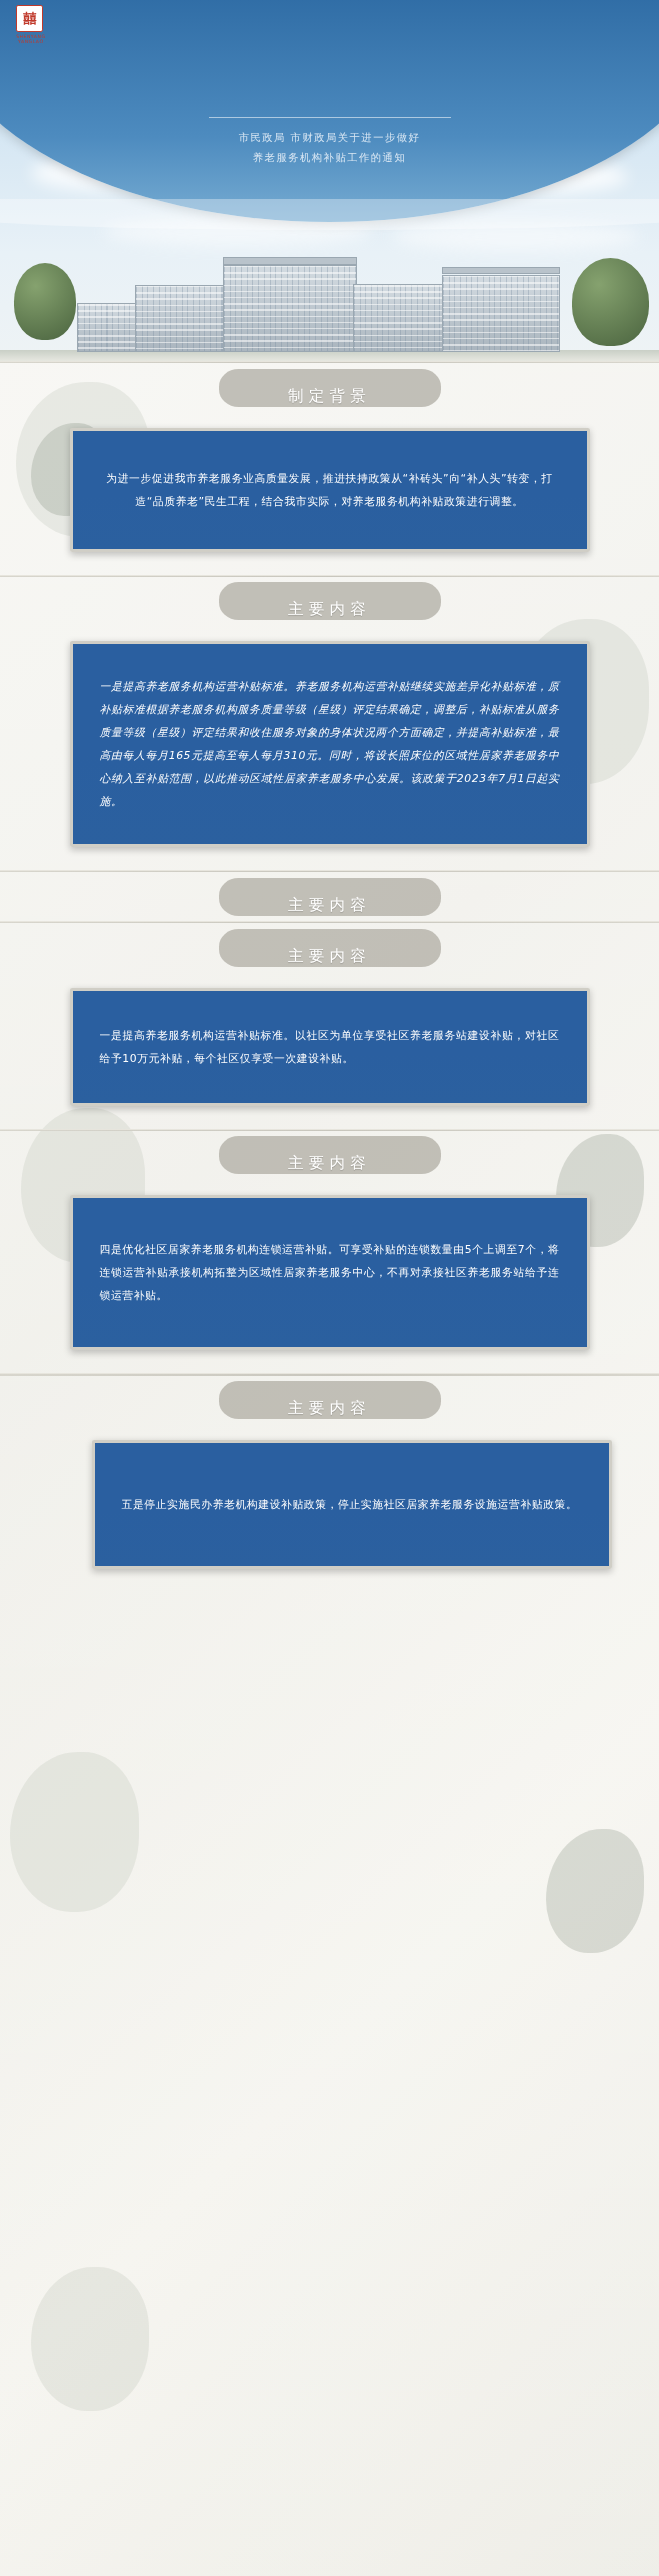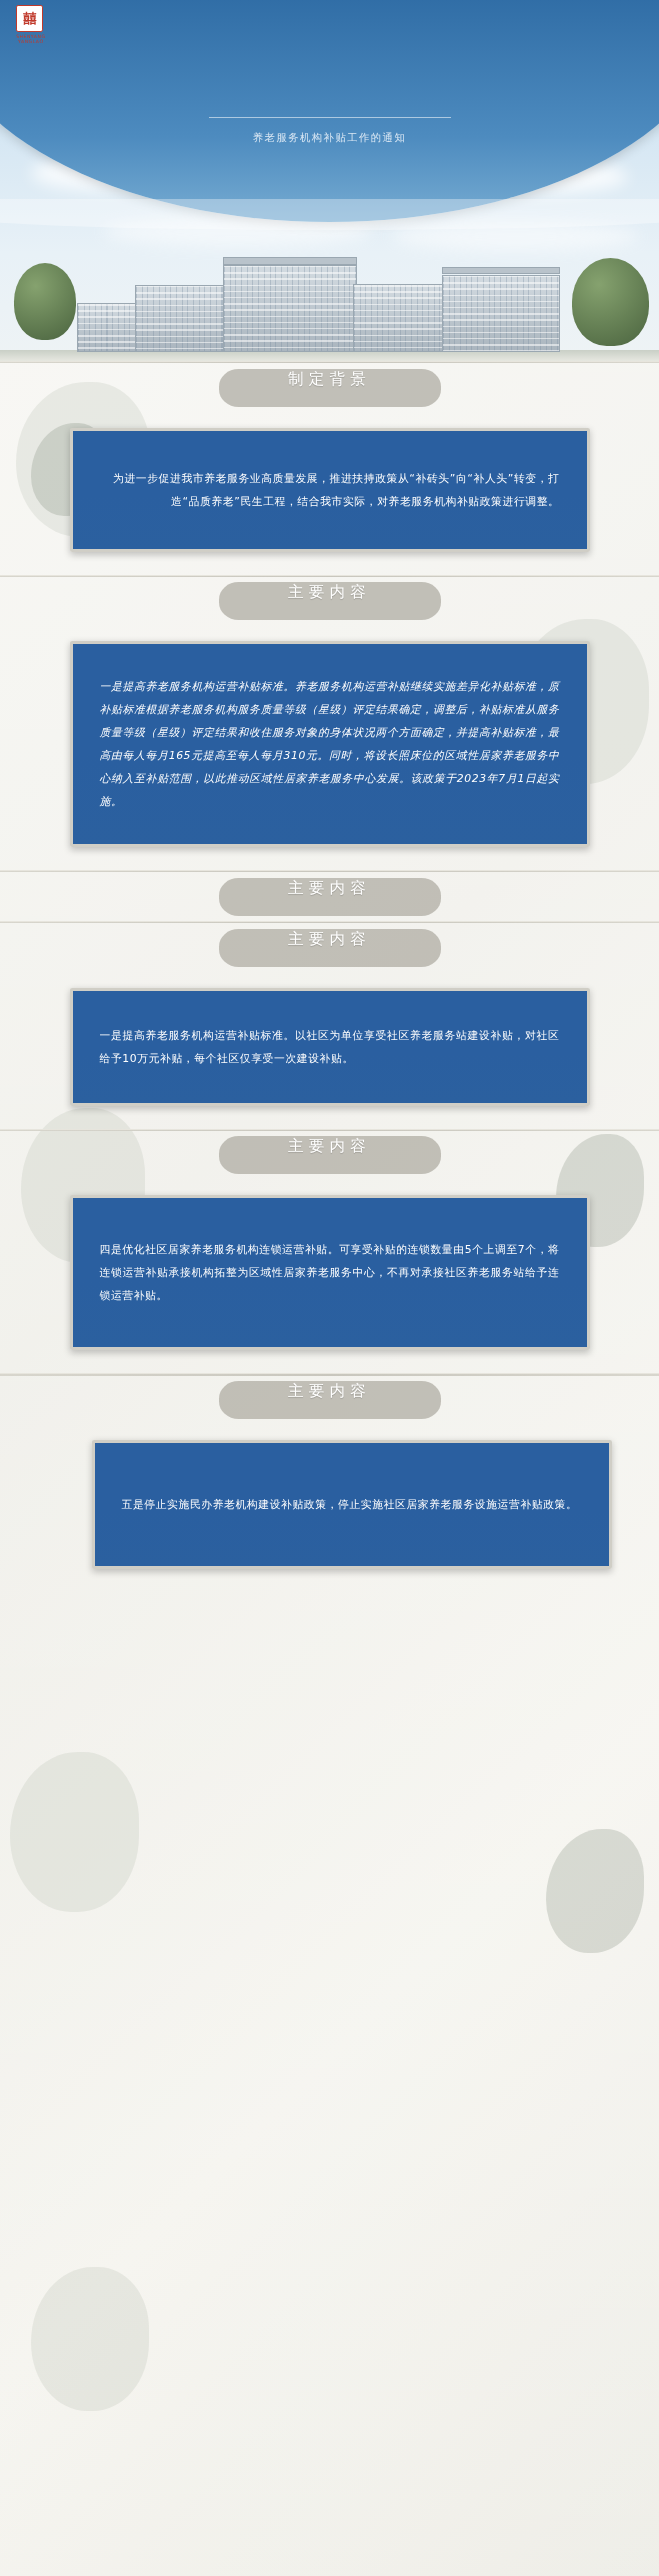--- a/index.html
+++ b/index.html
@@ -197,21 +197,21 @@
     display: flex;
     align-items: center;
     justify-content: center;
   }
   .band-plate {
     width: 222px;
     height: 38px;
     background: rgba(178,176,167,0.78);
     border-radius: 19.6px / 17.5px;
     display: flex;
-    align-items: flex-start;
+    align-items: flex-end;
     justify-content: center;
   }
   .band-plate span {
     color: #ffffff;
     font-size: 15.5px;
     letter-spacing: 5.2px;
     font-family: "DejaVu Serif", serif;
     text-shadow: 0 0.5px 1px rgba(0,0,0,0.18);
   }
   .card-wrap {
@@ -231,21 +231,21 @@
   }
   .card p {
     color: #ffffff;
     font-size: 10.8px;
     line-height: 23px;
     letter-spacing: 0.6px;
     text-align: justify;
     font-family: "DejaVu Sans", sans-serif;
     text-indent: 0;
   }
-  .card.center p { text-align: right; }
+  .card.center p { text-align: center; }
   .c-h1 { height: 124px; }
   .c-h2 { height: 206px; font-style: italic; }
   .c-h3 { height: 149px; }
   .c-h4 { height: 118px; }
   .c-h5 { height: 155px; }
   .c-h6 { height: 129px; margin-left: 44px; }
 </style>
 </head>
 <body>
 
@@ -260,20 +260,21 @@
 
     <div class="header-curve"></div>
 
     <div class="logo">
       <div class="logo-seal">囍</div>
       <div class="logo-text">SHENYANG YANGLAO</div>
     </div>
 
     <div class="title-rule"></div>
     <div class="subtitle">
+      <div>市民政局 市财政局关于进一步做好</div>
       <div>养老服务机构补贴工作的通知</div>
     </div>
 
     <div class="skyline">
       <div class="ground"></div>
       <div class="bld win" style="left:77px; width:62px; height:49px;"></div>
       <div class="bld win" style="left:135px; width:93px; height:67px;"></div>
       <div class="bld win" style="left:223px; width:134px; height:87px;"></div>
       <div class="bld win" style="left:353px; width:93px; height:68px;"></div>
       <div class="bld win" style="left:442px; width:118px; height:77px;"></div>

